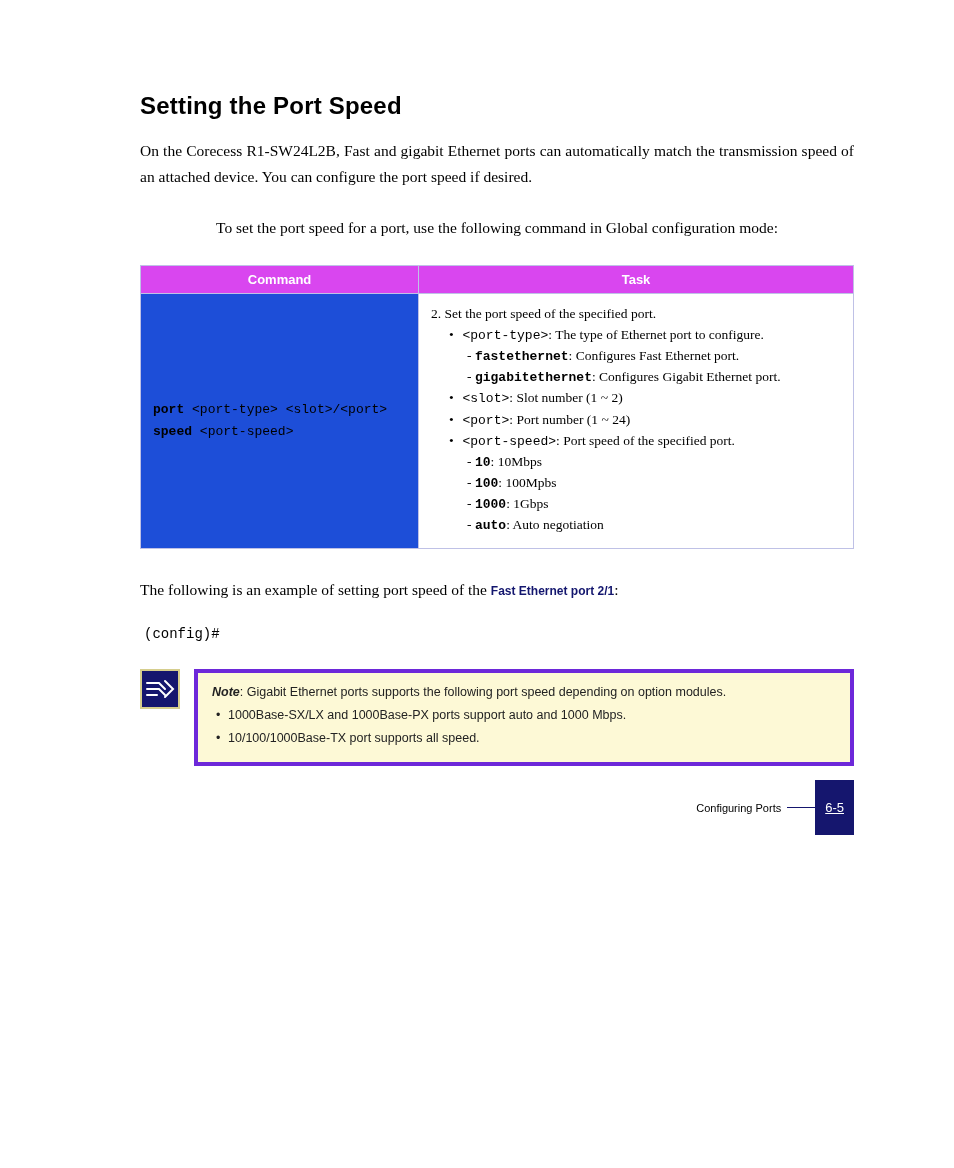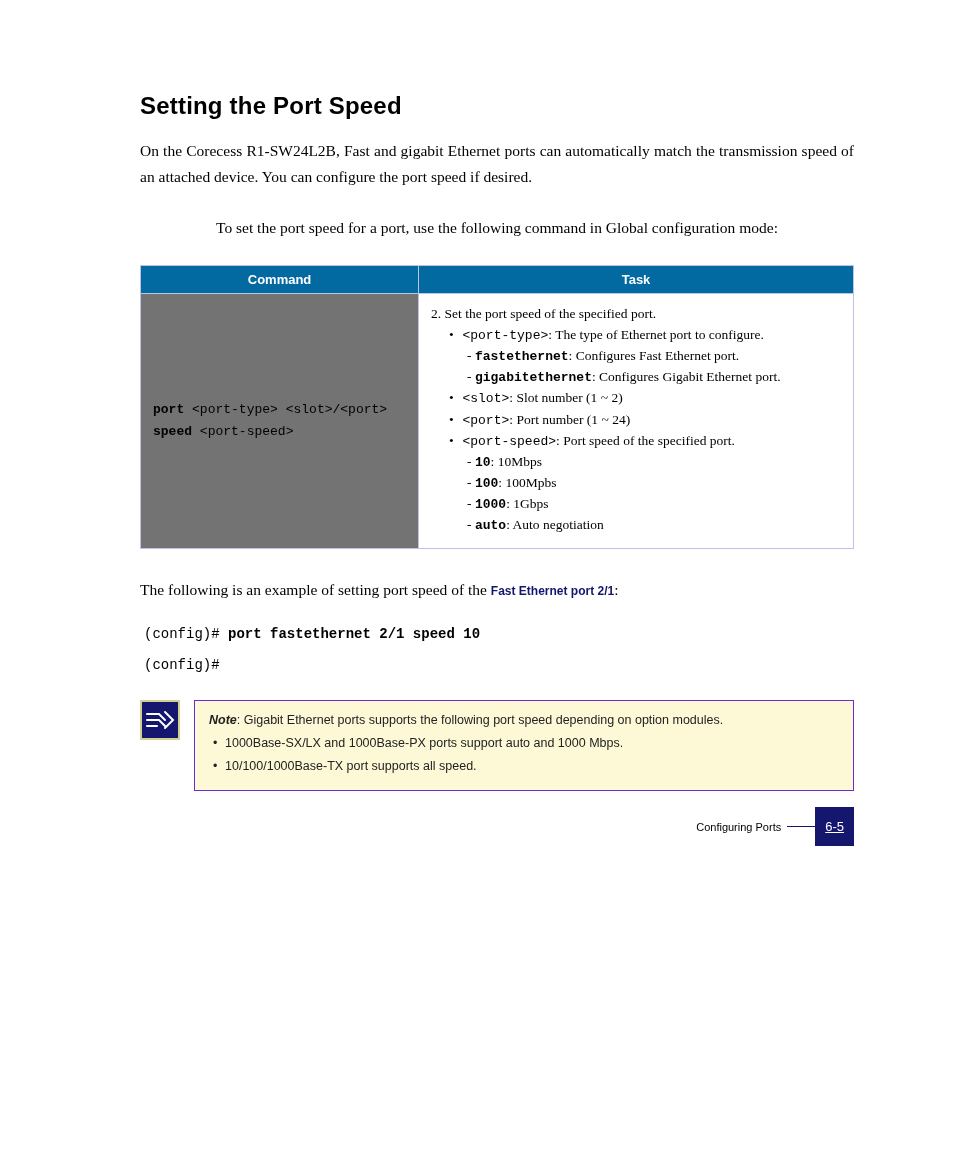--- a/index.html
+++ b/index.html
@@ -29,37 +29,37 @@
     margin: 0 0 24px 0;
     text-align: justify;
   }
   table.cmd {
     width: 100%;
     border-collapse: collapse;
     margin-top: 6px;
     margin-bottom: 28px;
   }
   table.cmd th {
-    background: #0369a1;
+    background: #d946ef;
     color: #fff;
     font-family: Arial, Helvetica, sans-serif;
     font-weight: bold;
     font-size: 13px;
     padding: 6px 8px;
     border: 1px solid #bfc1e6;
     text-align: center;
   }
   table.cmd td {
     border: 1px solid #bfc1e6;
     font-size: 13.5px;
     vertical-align: middle;
     padding: 10px 12px 12px 12px;
   }
   table.cmd td.cmd-col {
-    background: #737373;
+    background: #1d4ed8;
     font-family: "Courier New", monospace;
     font-size: 13px;
     line-height: 1.7;
     padding-top: 78px;
     padding-bottom: 78px;
   }
   table.cmd td.cmd-col b { font-family: "Courier New", monospace; }
   .task-col { line-height: 1.55; }
   .task-col .lvl1 { margin-left: 0; }
   .task-col .lvl2 { margin-left: 18px; }
@@ -96,48 +96,48 @@
     box-sizing: border-box;
     display: flex;
     align-items: center;
     justify-content: center;
     flex-shrink: 0;
   }
   .note-icon svg { display: block; }
   .note-box {
     flex: 1;
     background: #fdf9d6;
-    border: 1px solid #6d28d9;
+    border: 4px solid #6d28d9;
     padding: 8px 14px 12px 14px;
     font-family: Verdana, Geneva, sans-serif;
     font-size: 12.5px;
     line-height: 1.85;
     color: #222;
   }
   .note-box b { font-style: italic; font-weight: bold; }
   .note-box .note-bullet { margin-left: 4px; }
   .note-box .note-bullet .b { display:inline-block; width:12px; }
 
   .footer {
     position: absolute;
-    bottom: 58px;
+    bottom: 69px;
     right: 100px;
     display: flex;
     align-items: center;
     font-family: Verdana, Geneva, sans-serif;
     font-size: 11px;
   }
   .footer .label { color: #000; margin-right: 6px; }
   .footer .rule {
     width: 28px; height: 1px; background: #15166e; margin-right: 0;
   }
   .footer .pgbox {
     background: #15166e;
     color: #fff;
-    padding: 12px 10px;
+    padding: 20px 10px;
     font-size: 13px;
     margin-left: 0;
     text-decoration: underline;
   }
 </style>
 </head>
 <body>
 
 <div class="page">
 
@@ -188,23 +188,20 @@
         </td>
       </tr>
     </tbody>
   </table>
 
   <p class="body" style="text-align:left; margin-bottom:18px;">
     <span>The following is an example of setting port speed of the </span><span class="link-span">Fast Ethernet port 2/1</span><span>:</span>
   </p>
 
   <div class="example-block">
-    <div class="example-line">
-      <span>(config)# </span><b>port fastethernet 2/1 speed 10</b>
-    </div>
     <div class="example-line">(config)#</div>
   </div>
 
   <div class="note-row">
     <div class="note-icon">
       <svg width="30" height="24" viewBox="0 0 30 24">
         <g stroke="#ffffff" stroke-width="2" fill="none" stroke-linecap="round">
           <path d="M2 6 L14 6 L20 12"></path>
           <path d="M2 12 L14 12 L20 18"></path>
           <path d="M2 18 L12 18"></path>

